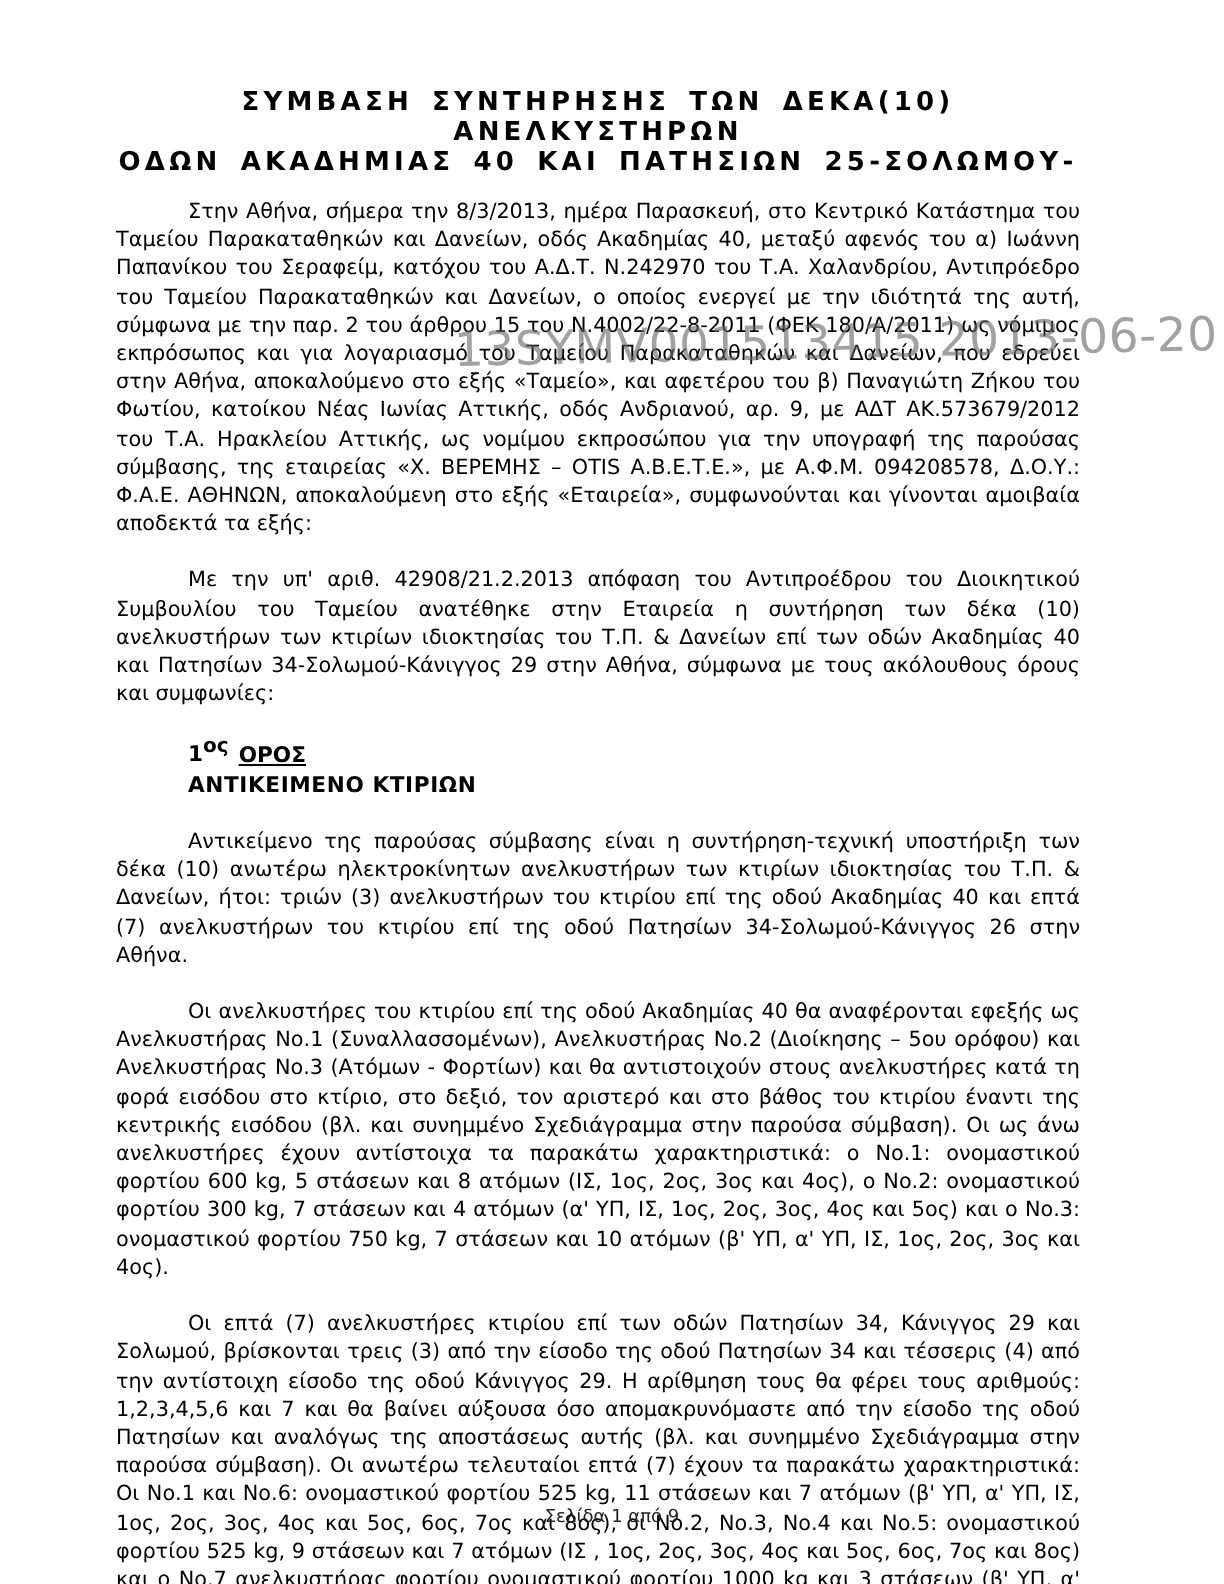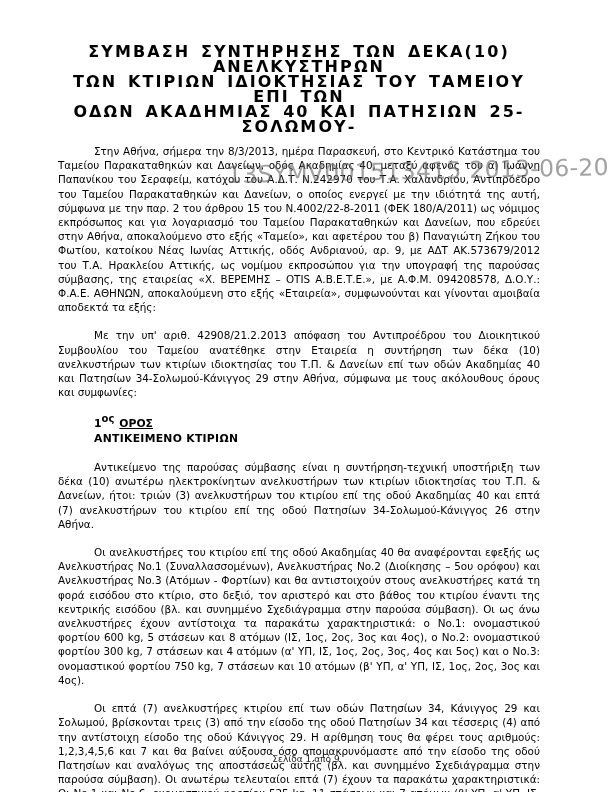--- a/index.html
+++ b/index.html
@@ -9,21 +9,21 @@
     background:#ffffff;
     box-sizing:border-box;
     padding:44px 72px 0 58px;
     font-family:"DejaVu Sans", sans-serif;
     color:#000;
     overflow:hidden;
   }
   .title {
     text-align:center;
     font-weight:bold;
-    font-size:16px;
+    font-size:13px;
     line-height:15px;
     letter-spacing:2.1px;
     word-spacing:3px;
   }
   .title span { display:block; }
   .body-text p {
     font-size:10.4px;
     line-height:14.2px;
     text-align:justify;
     text-indent:36px;
@@ -66,21 +66,20 @@
 </style>
 </head>
 <body>
 
 <div class="page">
 
   <div class="watermark">13SYMV001513415 2013-06-20</div>
 
   <div class="title">
     <span>ΣΥΜΒΑΣΗ ΣΥΝΤΗΡΗΣΗΣ ΤΩΝ ΔΕΚΑ(10) ΑΝΕΛΚΥΣΤΗΡΩΝ</span>
-    <span>ΤΩΝ ΚΤΙΡΙΩΝ ΙΔΙΟΚΤΗΣΙΑΣ ΤΟΥ ΤΑΜΕΙΟΥ ΕΠΙ ΤΩΝ</span>
     <span>ΟΔΩΝ ΑΚΑΔΗΜΙΑΣ 40 ΚΑΙ ΠΑΤΗΣΙΩΝ 25-ΣΟΛΩΜΟΥ-</span>
   </div>
 
   <div class="body-text">
     <p class="first">Στην Αθήνα, σήμερα την 8/3/2013, ημέρα Παρασκευή, στο Κεντρικό Κατάστημα του Ταμείου Παρακαταθηκών και Δανείων, οδός Ακαδημίας 40, μεταξύ αφενός του α) Ιωάννη Παπανίκου του Σεραφείμ, κατόχου του Α.Δ.Τ. Ν.242970 του Τ.Α. Χαλανδρίου, Αντιπρόεδρο του Ταμείου Παρακαταθηκών και Δανείων, ο οποίος ενεργεί με την ιδιότητά της αυτή, σύμφωνα με την παρ. 2 του άρθρου 15 του Ν.4002/22-8-2011 (ΦΕΚ 180/Α/2011) ως νόμιμος εκπρόσωπος και για λογαριασμό του Ταμείου Παρακαταθηκών και Δανείων, που εδρεύει στην Αθήνα, αποκαλούμενο στο εξής «Ταμείο», και αφετέρου του β) Παναγιώτη Ζήκου του Φωτίου, κατοίκου Νέας Ιωνίας Αττικής, οδός Ανδριανού, αρ. 9, με ΑΔΤ ΑΚ.573679/2012 του Τ.Α. Ηρακλείου Αττικής, ως νομίμου εκπροσώπου για την υπογραφή της παρούσας σύμβασης, της εταιρείας «Χ. ΒΕΡΕΜΗΣ – OTIS Α.Β.Ε.Τ.Ε.», με Α.Φ.Μ. 094208578, Δ.Ο.Υ.: Φ.Α.Ε. ΑΘΗΝΩΝ, αποκαλούμενη στο εξής «Εταιρεία», συμφωνούνται και γίνονται αμοιβαία αποδεκτά τα εξής:</p>
 
     <p>Με την υπ' αριθ. 42908/21.2.2013 απόφαση του Αντιπροέδρου του Διοικητικού Συμβουλίου του Ταμείου ανατέθηκε στην Εταιρεία η συντήρηση των δέκα (10) ανελκυστήρων των κτιρίων ιδιοκτησίας του Τ.Π. &amp; Δανείων επί των οδών Ακαδημίας 40 και Πατησίων 34-Σολωμού-Κάνιγγος 29 στην Αθήνα, σύμφωνα με τους ακόλουθους όρους και συμφωνίες:</p>
 
     <div class="term-number">
       <span>1</span><sup>ος</sup><span class="term-word">ΟΡΟΣ</span>

